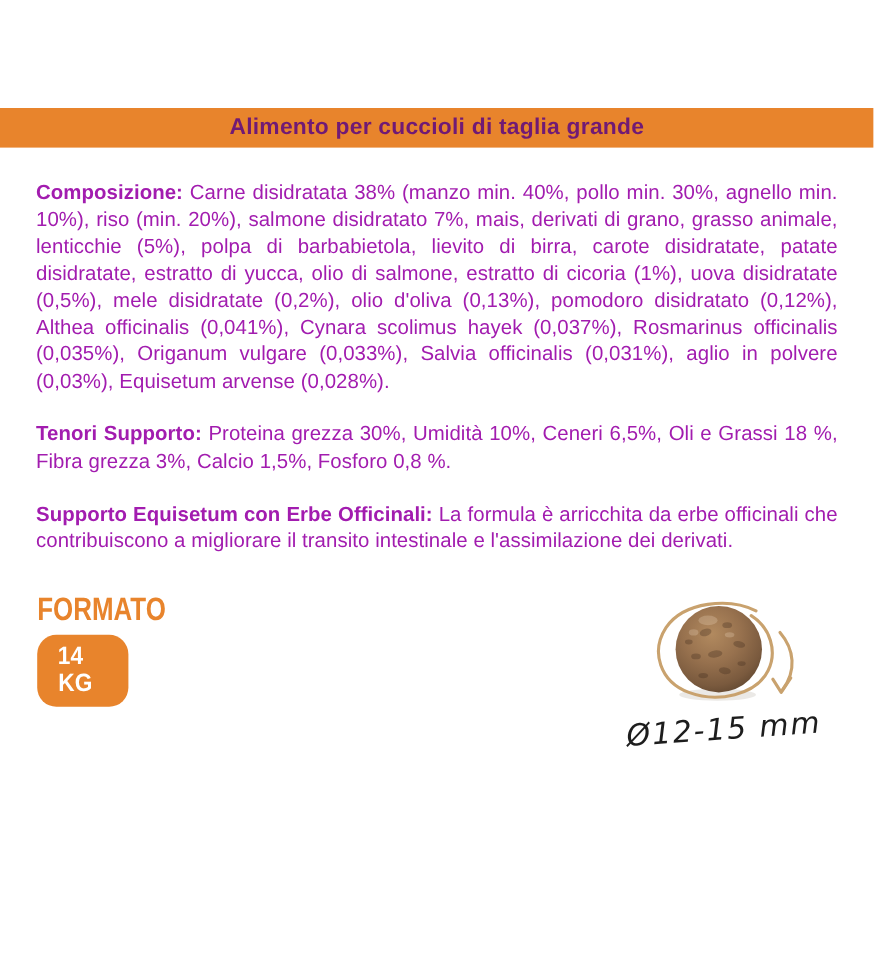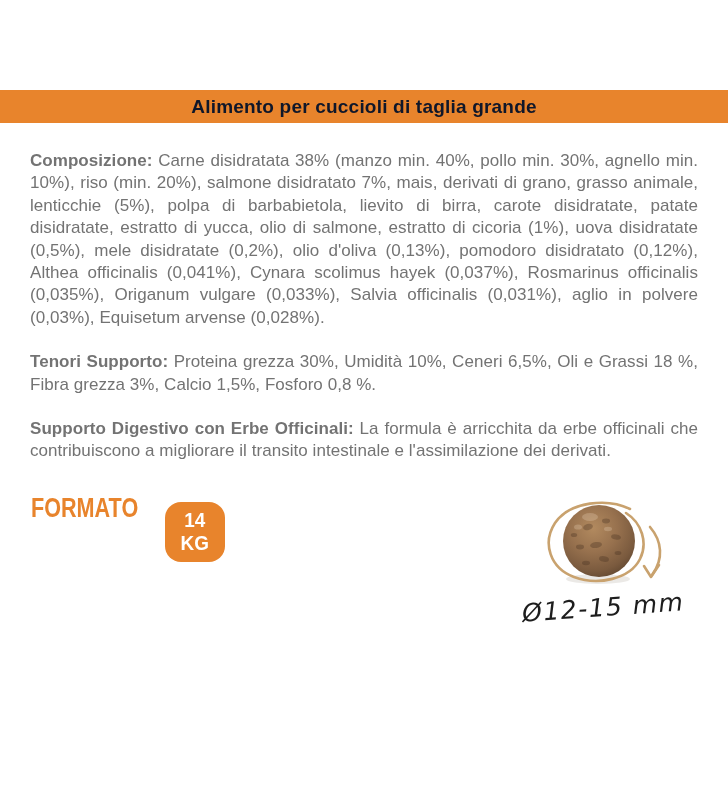--- a/index.html
+++ b/index.html
@@ -17,74 +17,75 @@
   }
   .header-bar {
     margin-top: 90px;
     height: 33px;
     background: var(--accent, #E8842C);
     display: flex;
     align-items: center;
     justify-content: center;
   }
   .header-bar .title {
-    color: #0f172a;
+    color: #701a75;
     font-weight: bold;
     font-size: 19px;
     letter-spacing: 0.2px;
   }
   .content {
     padding: 27px 30px 0 30px;
   }
   .body-par {
     margin: 0 0 22px 0;
     font-size: 17px;
     line-height: 22.4px;
     text-align: justify;
-    color: #737373;
+    color: #a21caf;
     letter-spacing: 0.05px;
   }
   .body-par.gap-before {
     margin-top: 10px;
   }
   .body-par strong {
     font-weight: bold;
   }
   .bottom-row {
     display: flex;
     justify-content: space-between;
     align-items: flex-start;
     padding: 10px 22px 0 31px;
   }
   .formato-block {
     display: flex;
-    flex-direction: row;
+    flex-direction: column;
     align-items: flex-start;
   }
   .formato-label {
     color: var(--accent, #E8842C);
     font-weight: bold;
     font-size: 27px;
     line-height: 1;
     transform: scaleX(0.80);
     transform-origin: left center;
     letter-spacing: 0px;
   }
   .size-badge {
     margin-top: 7px;
     width: 60px;
     height: 60px;
     border-radius: 16px;
     background: var(--accent, #E8842C);
     color: #ffffff;
     display: flex;
     flex-direction: column;
-    align-items: center;
+    align-items: flex-start;
     justify-content: center;
     font-weight: bold;
+    padding-left: 16px;
   }
   .size-badge .size-value,
   .size-badge .size-unit {
     font-size: 21px;
     line-height: 1.08;
     transform: scaleX(0.9);
   }
   .kibble-figure {
     width: 190px;
     display: flex;
@@ -113,21 +114,21 @@
 
 <div class="header-bar">
   <span class="title">Alimento per cuccioli di taglia grande</span>
 </div>
 
 <div class="content">
   <p class="body-par"><strong>Composizione:</strong> <span>Carne disidratata 38% (manzo min. 40%, pollo min. 30%, agnello min. 10%), riso (min. 20%), salmone disidratato 7%, mais, derivati di grano, grasso animale, lenticchie (5%), polpa di barbabietola, lievito di birra, carote disidratate, patate disidratate, estratto di yucca, olio di salmone, estratto di cicoria (1%), uova disidratate (0,5%), mele disidratate (0,2%), olio d'oliva (0,13%), pomodoro disidratato (0,12%), Althea officinalis (0,041%), Cynara scolimus hayek (0,037%), Rosmarinus officinalis (0,035%), Origanum vulgare (0,033%), Salvia officinalis (0,031%), aglio in polvere (0,03%), Equisetum arvense (0,028%).</span></p>
 
   <p class="body-par gap-before"><strong>Tenori Supporto:</strong> <span>Proteina grezza 30%, Umidità 10%, Ceneri 6,5%, Oli e Grassi 18 %, Fibra grezza 3%, Calcio 1,5%, Fosforo 0,8 %.</span></p>
 
-  <p class="body-par gap-before"><strong>Supporto Digestivo con Erbe Officinali:</strong> <span>La formula è arricchita da erbe officinali che contribuiscono a migliorare il transito intestinale e l'assimilazione dei derivati.</span></p>
+  <p class="body-par gap-before"><strong>Supporto Equisetum con Erbe Officinali:</strong> <span>La formula è arricchita da erbe officinali che contribuiscono a migliorare il transito intestinale e l'assimilazione dei derivati.</span></p>
 </div>
 
 <div class="bottom-row">
 
   <div class="formato-block">
     <div class="formato-label">FORMATO</div>
     <div class="size-badge">
       <span class="size-value">14</span>
       <span class="size-unit">KG</span>
     </div>

